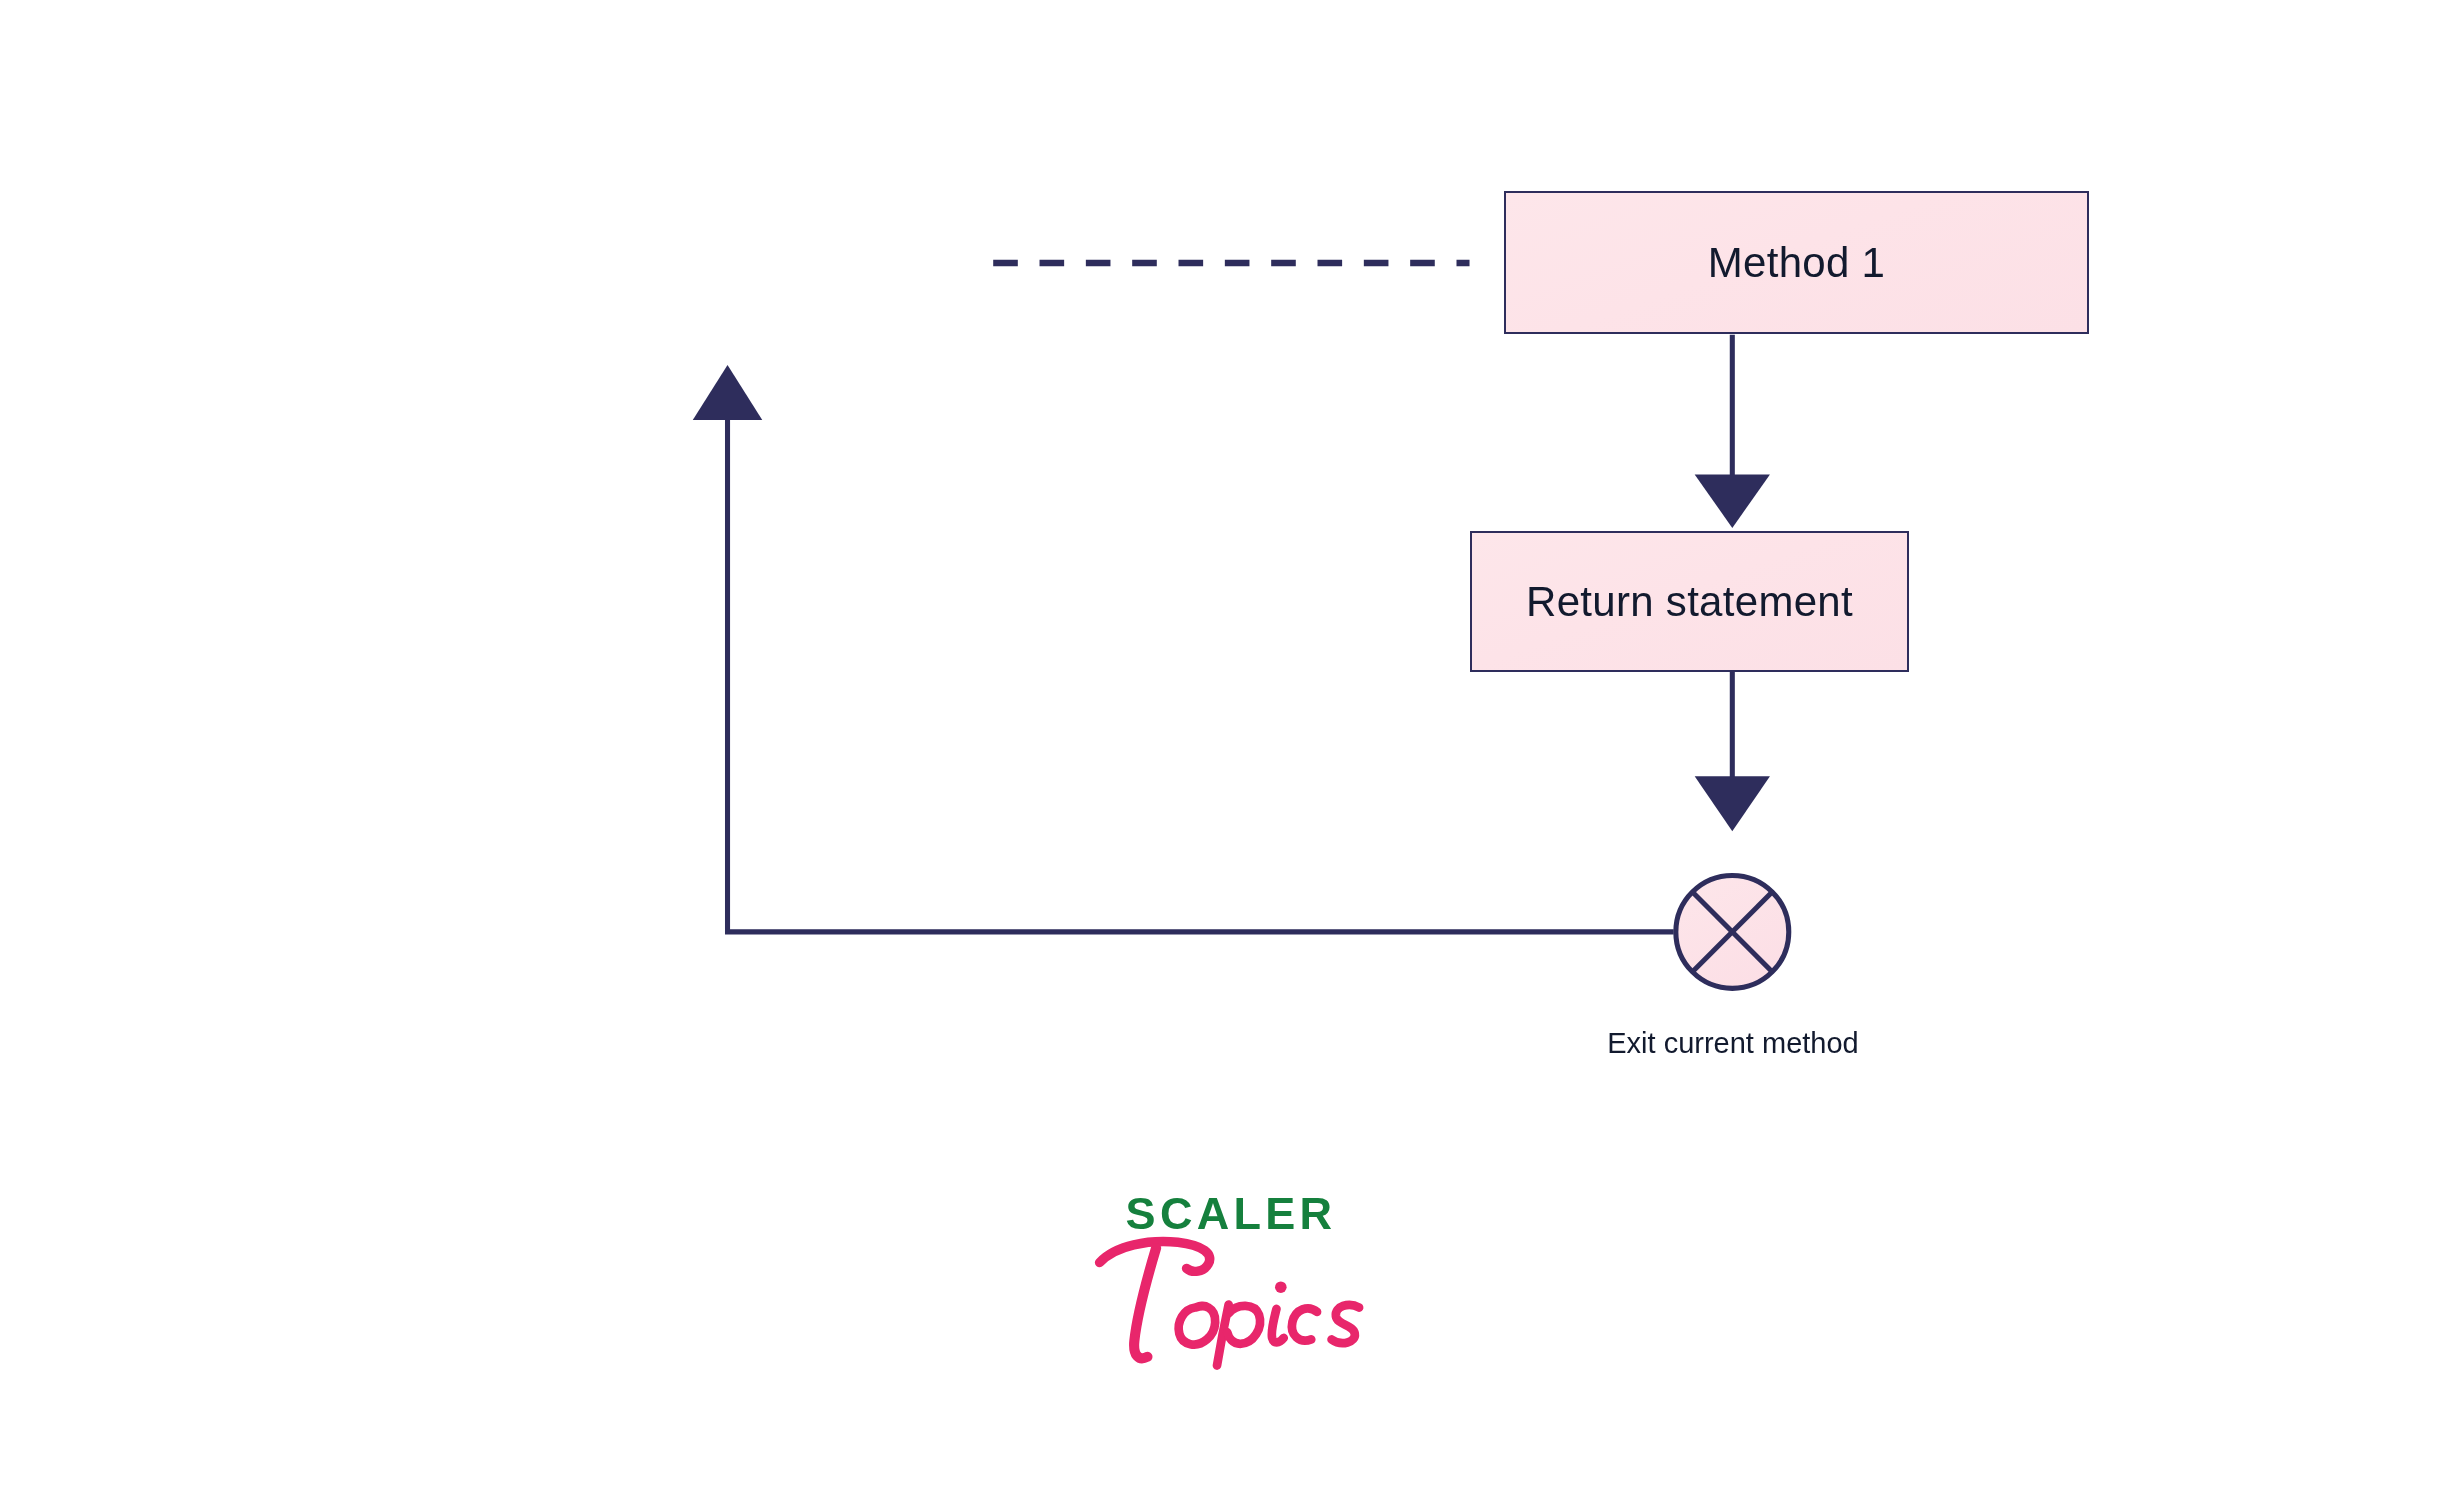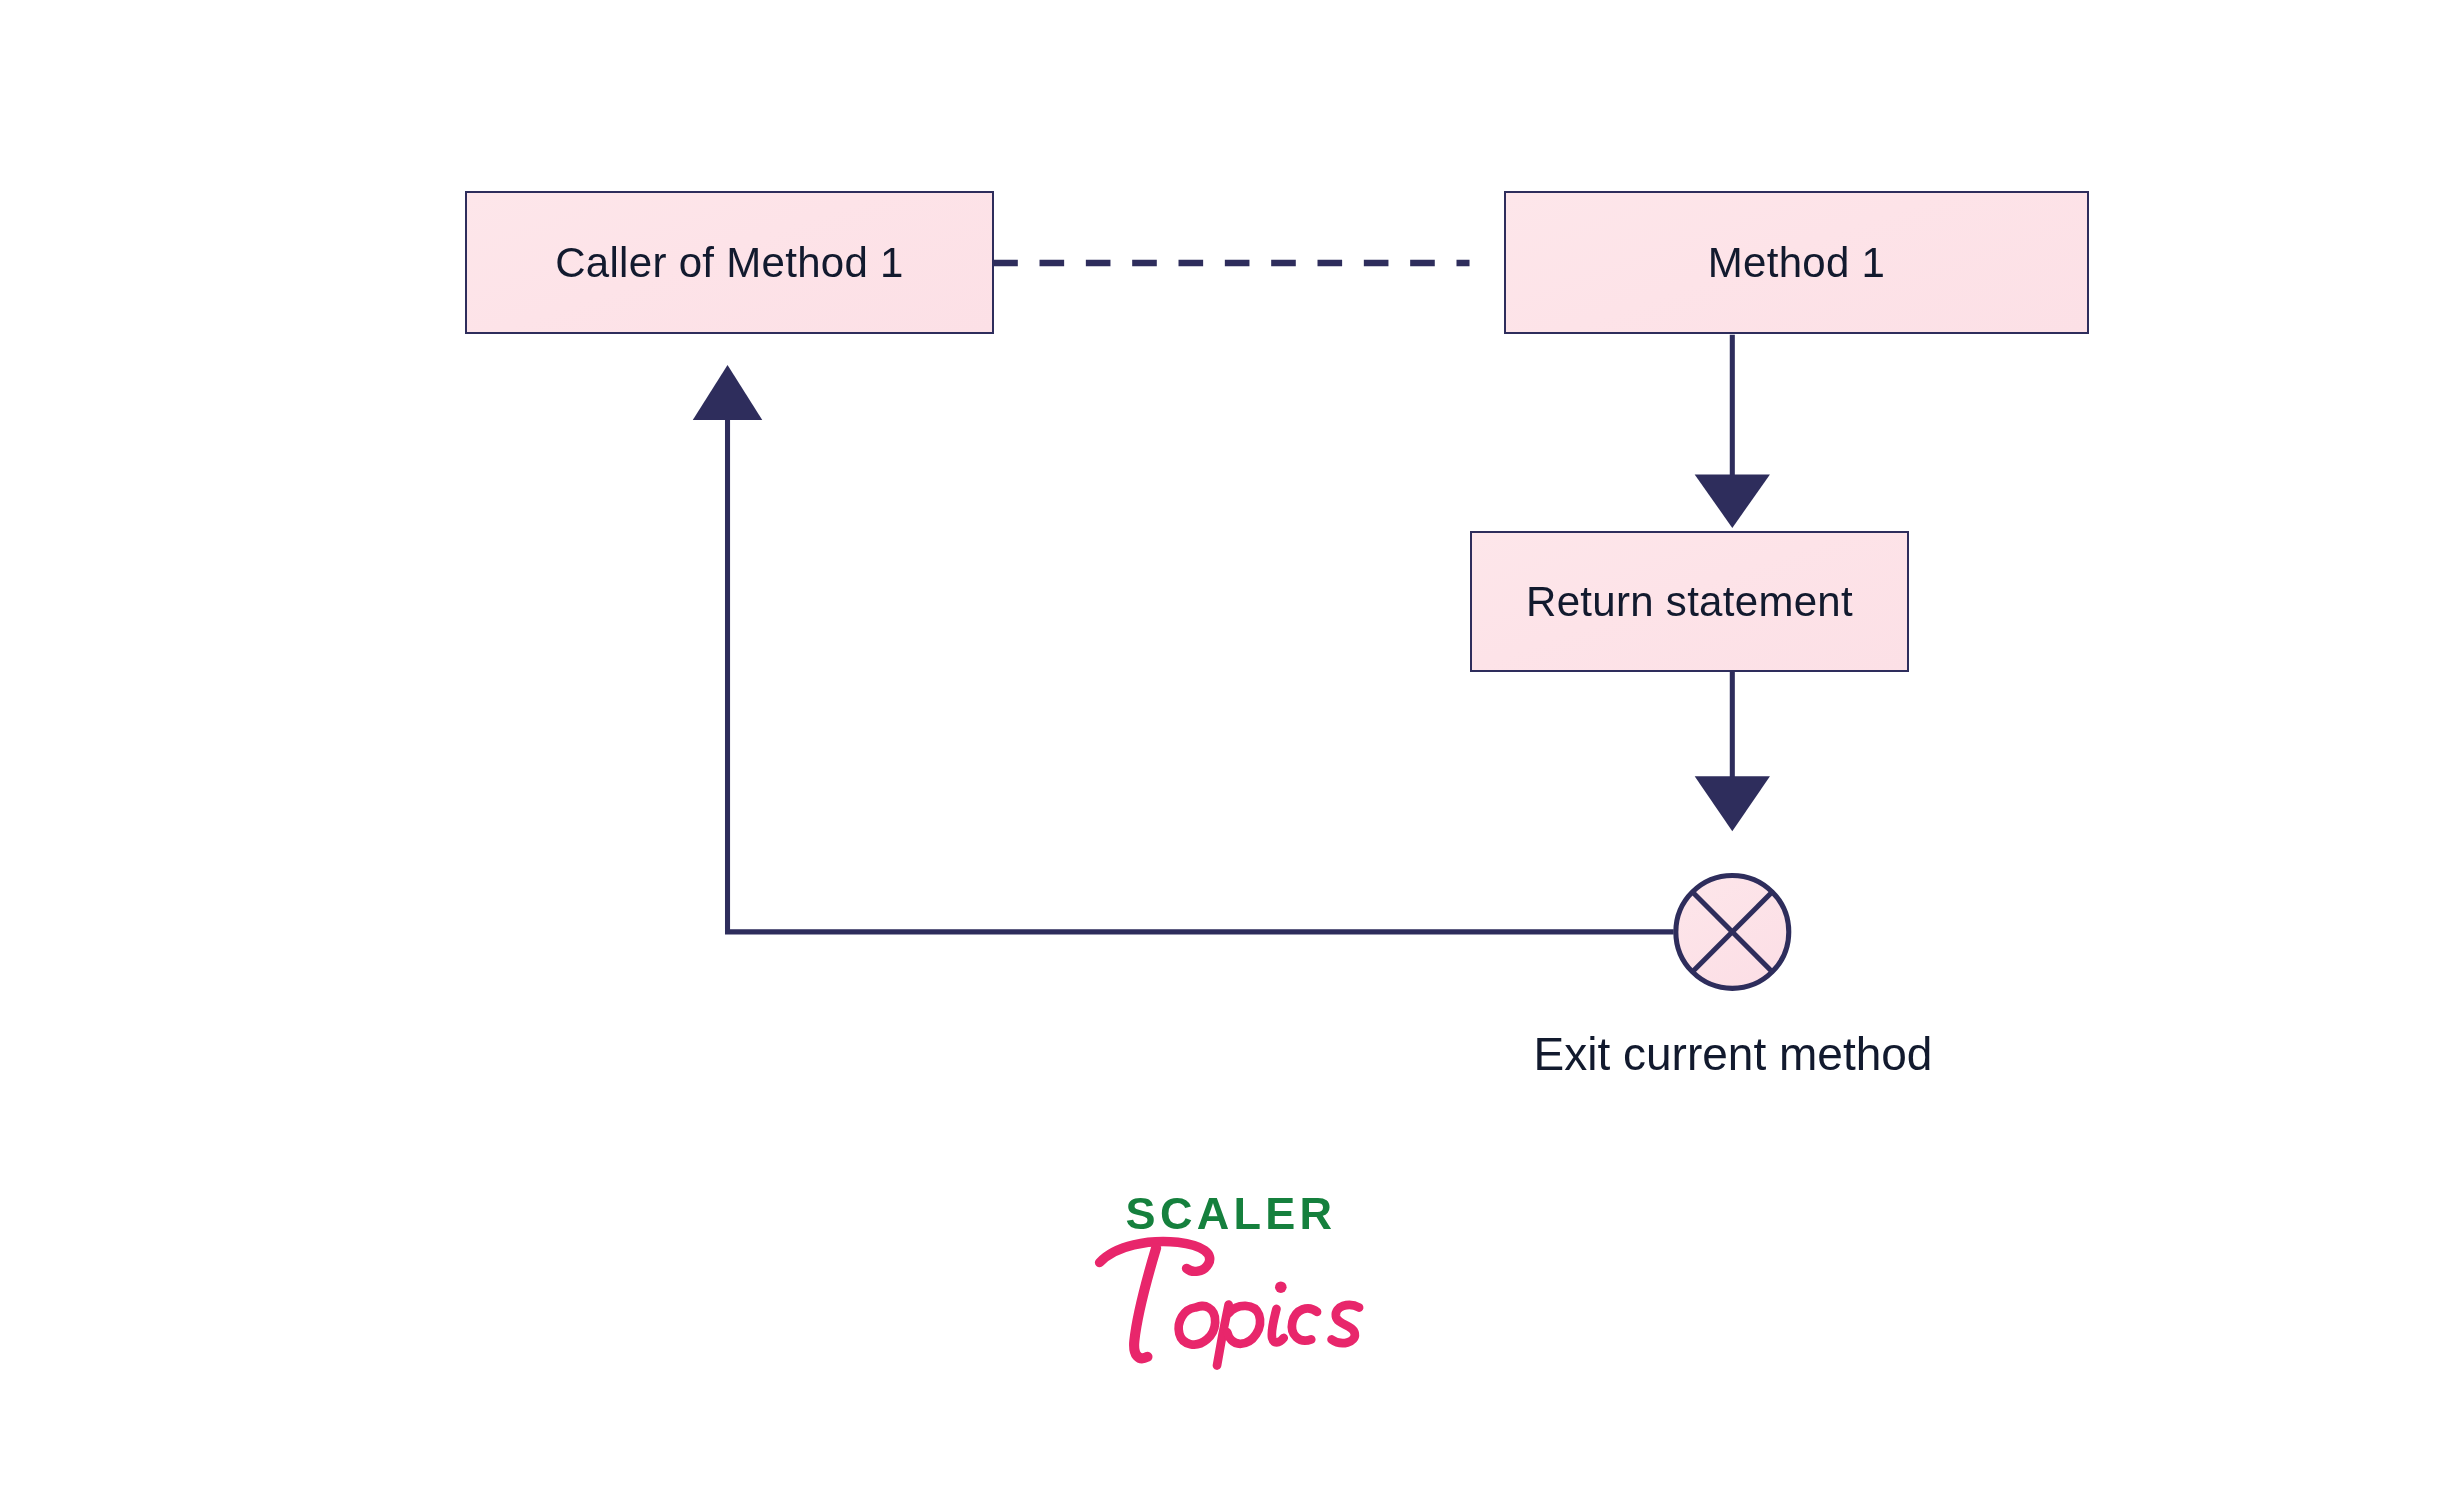--- a/index.html
+++ b/index.html
@@ -43,21 +43,21 @@
   #box-caller  { left: 465px;  top: 191px; width: 529px; height: 143px; }
   #box-method  { left: 1504px; top: 191px; width: 585px; height: 143px; }
   #box-return  { left: 1470px; top: 531px; width: 439px; height: 141px; }
 
   #exit-label {
     position: absolute;
     left: 1733px;
     top: 1027px;
     transform: translateX(-50%);
     font-family: "Liberation Sans", sans-serif;
-    font-size: 46px;
+    font-size: 29px;
     color: #121a2e;
     white-space: nowrap;
   }
 
   #logo {
     position: absolute;
     left: 1231px;
     top: 1191px;
     transform: translateX(-50%);
     width: 319px;
@@ -102,23 +102,20 @@
     <polygon points="2341,1072 2445,1072 2393,1148" fill="#2e2d5c"></polygon>
 
     <path d="M 2312 1287 L 1005 1287 L 1005 580" fill="none" stroke="#2e2d5c" stroke-width="7" stroke-linejoin="miter" stroke-linecap="butt"></path>
     <polygon points="957,580 1053,580 1005,504" fill="#2e2d5c"></polygon>
 
     <circle cx="2393" cy="1287" r="78" fill="url(#circle-grad)" stroke="#2e2d5c" stroke-width="7"></circle>
     <line x1="2338" y1="1232" x2="2448" y2="1342" stroke="#2e2d5c" stroke-width="7"></line>
     <line x1="2448" y1="1232" x2="2338" y2="1342" stroke="#2e2d5c" stroke-width="7"></line>
   </svg>
 
-  <div class="node-box" id="box-caller">
-    <span class="node-label">Caller of  Method 1</span>
-  </div>
 
   <div class="node-box" id="box-method">
     <span class="node-label">Method 1</span>
   </div>
 
   <div class="node-box" id="box-return">
     <span class="node-label">Return statement</span>
   </div>
 
   <div id="exit-label">Exit current method</div>

